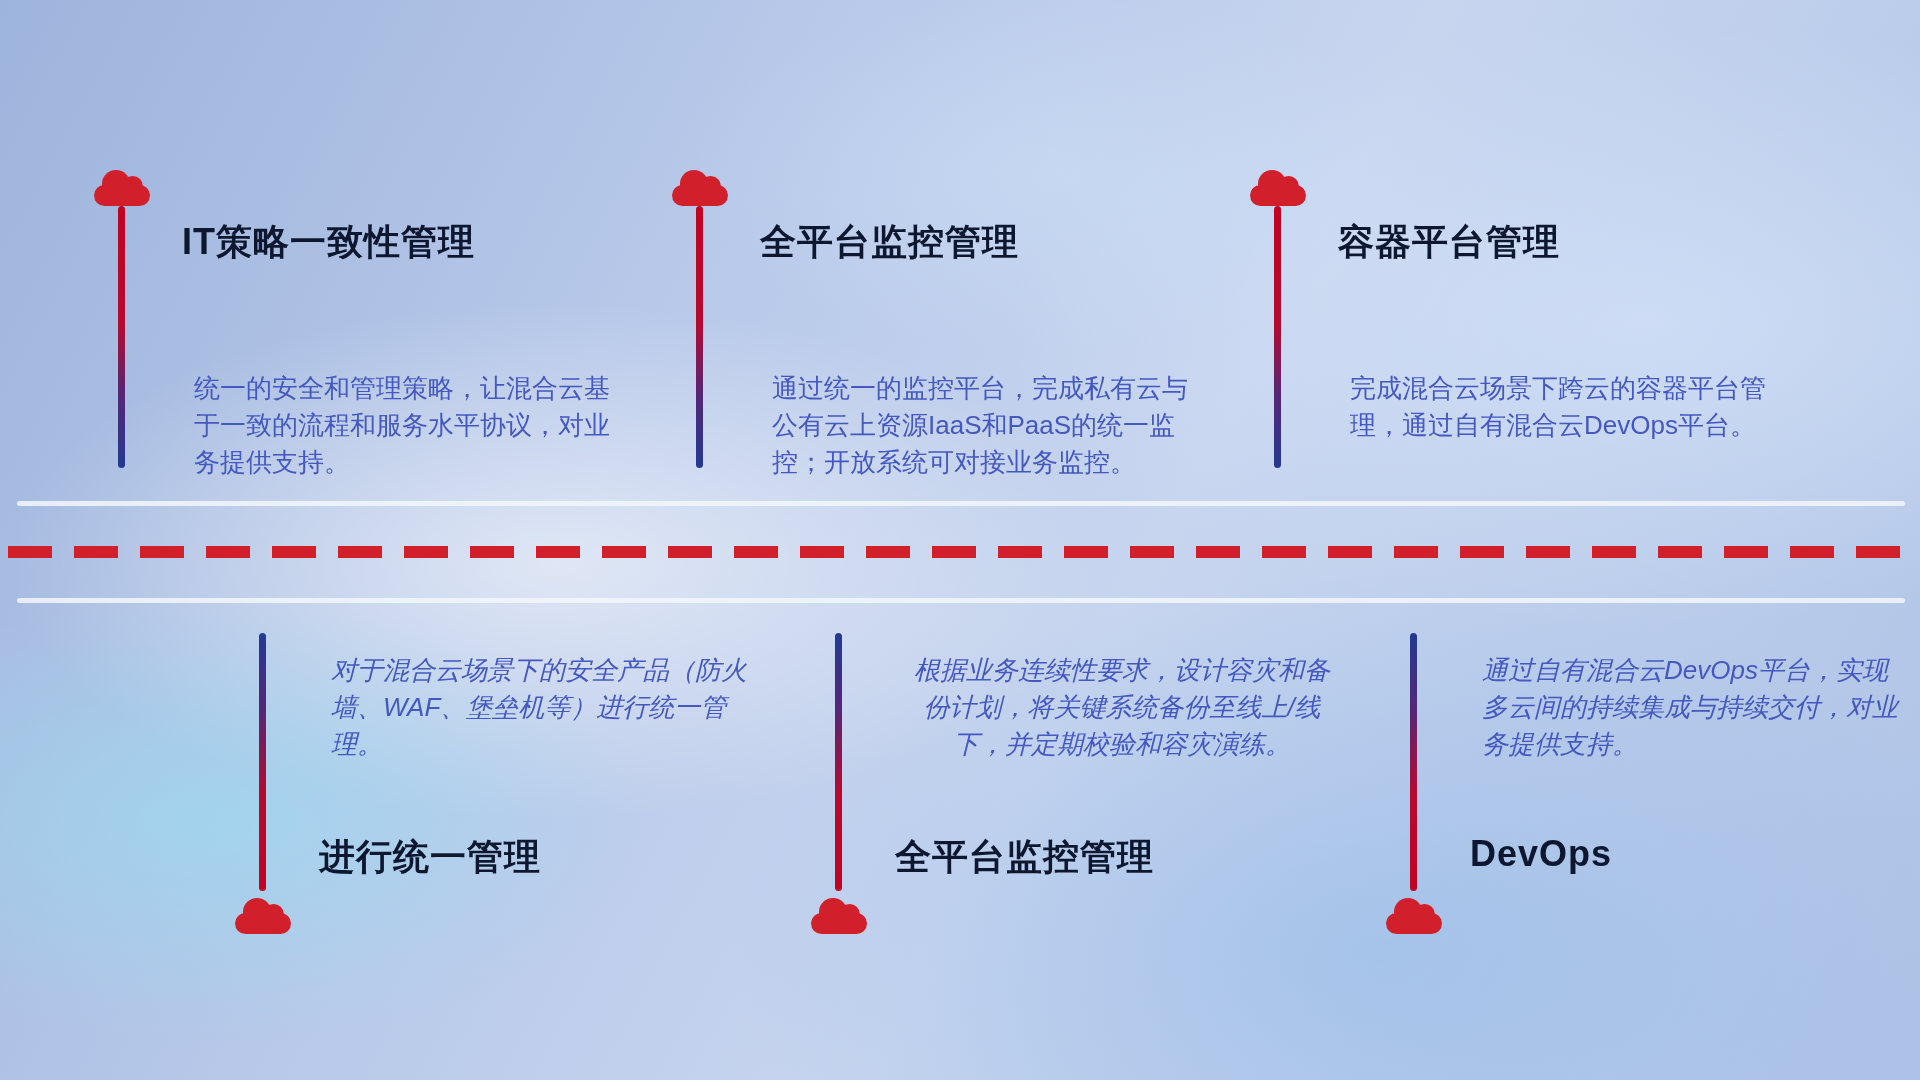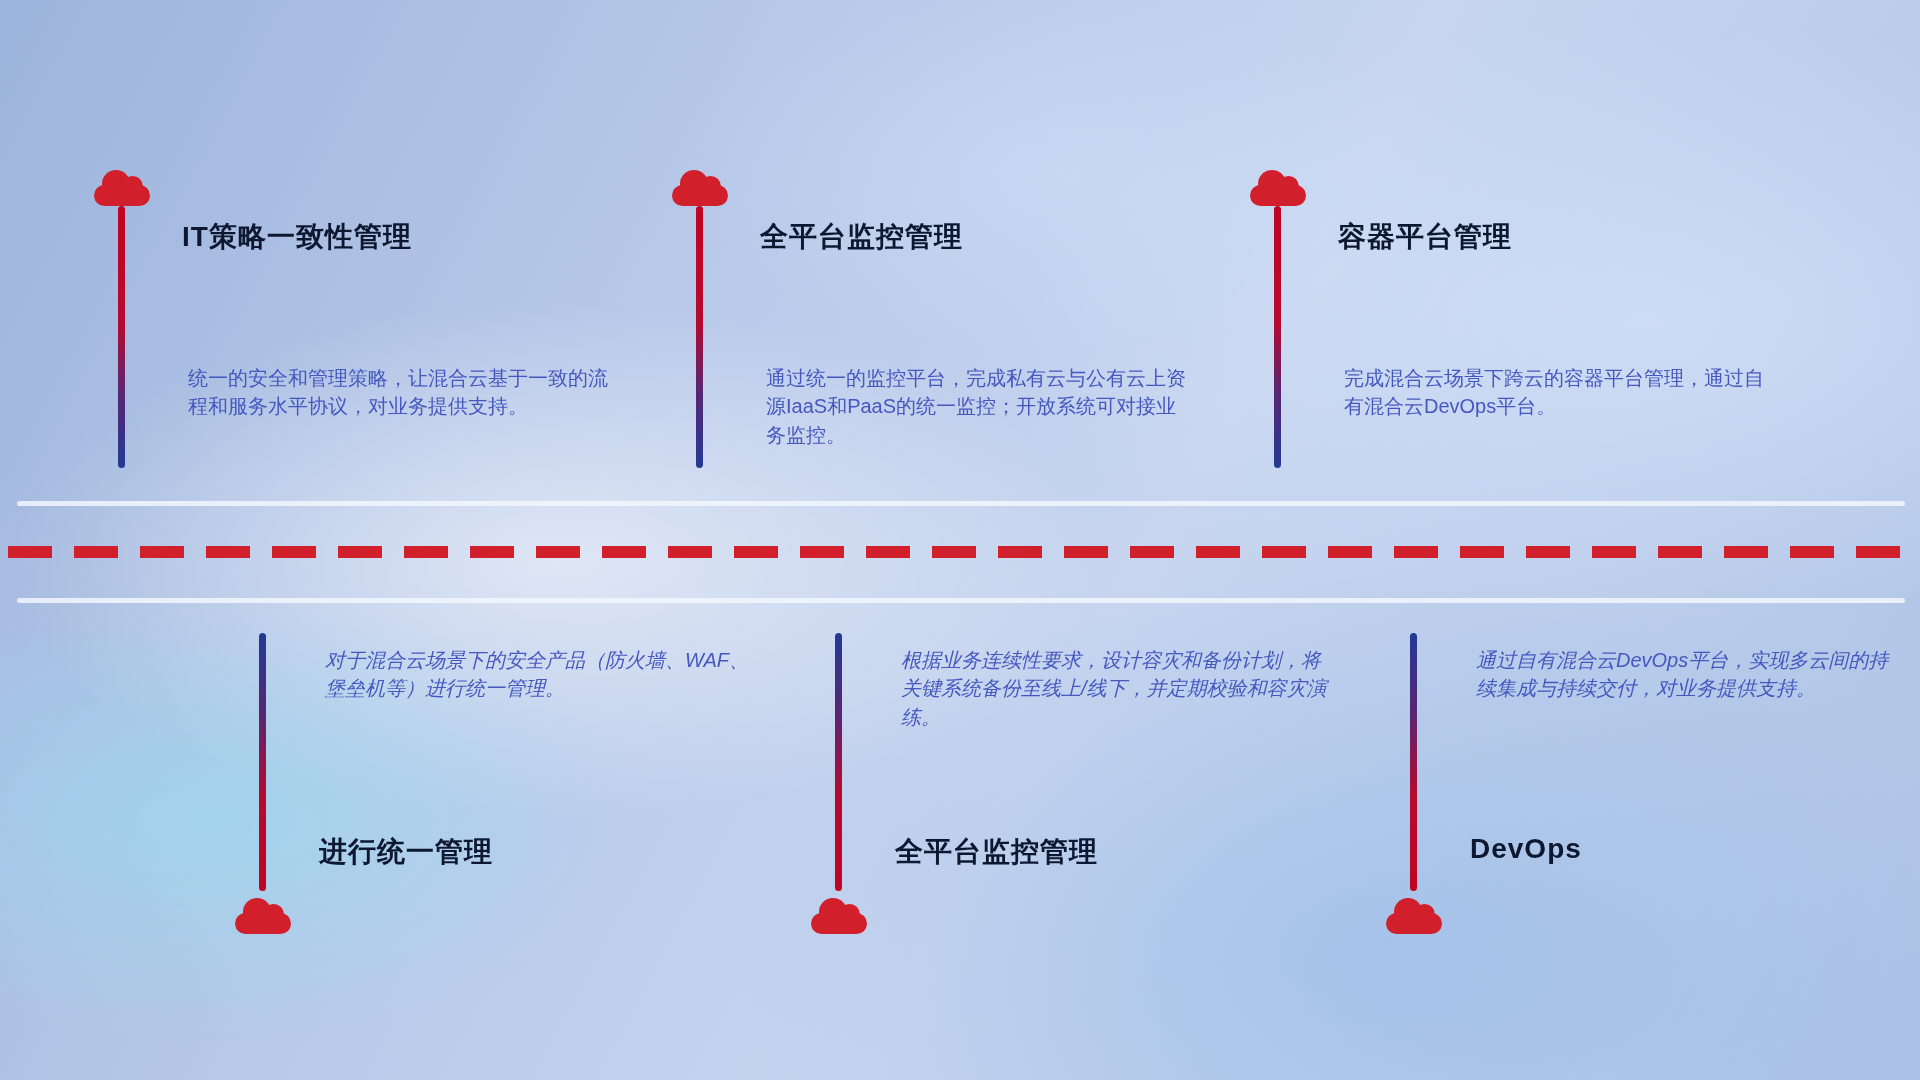--- a/index.html
+++ b/index.html
@@ -96,45 +96,45 @@
     right: 7px; top: 6px;
     width: 21px; height: 21px;
     border-radius: 50%;
     background: var(--accent-red, #d1202c);
   }
 
   
   .title {
     position: absolute;
     margin: 0;
-    font-size: 28px;
+    font-size: 36px;
     font-weight: 700;
     letter-spacing: 1px;
     color: var(--title-color, #0d1830);
     white-space: nowrap;
   }
   .desc {
     position: absolute;
-    margin: 6px;
+    margin: 12px;
     width: 430px;
-    font-size: 20px;
+    font-size: 26px;
     line-height: 1.42;
     color: var(--desc-color, #4558bf);
   }
   .feature-top .title { left: 88px; top: 48px; }
   .feature-top .desc  { left: 88px; top: 188px; }
   .feature-bottom .desc  { left: 84px; top: 7px; font-style: italic; }
   .feature-bottom .title { left: 84px; top: 200px; }
 
   
   .f1 { left: 94px; }
   .f2 { left: 672px; }
   .f3 { left: 1250px; }
   .f4 { left: 235px; }
-  .f5 { left: 811px; }
+  .f5 { left: 811px; text-align: center; }
   .f6 { left: 1386px; }
 </style>
 </head>
 <body>
 
 <div class="stage">
 
   <div class="solid-line top-line"></div>
   <div class="dashed-line"></div>
   <div class="solid-line bottom-line"></div>

